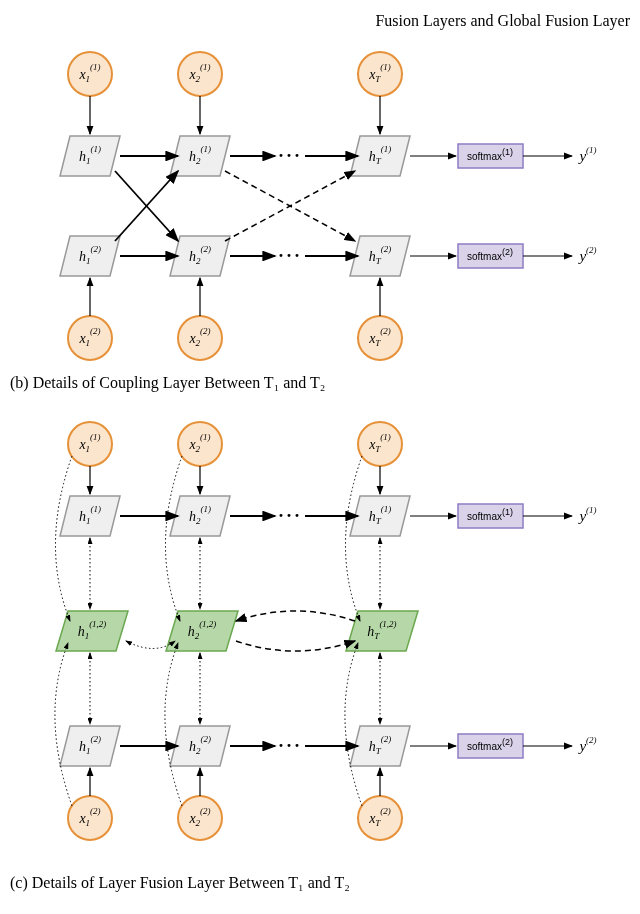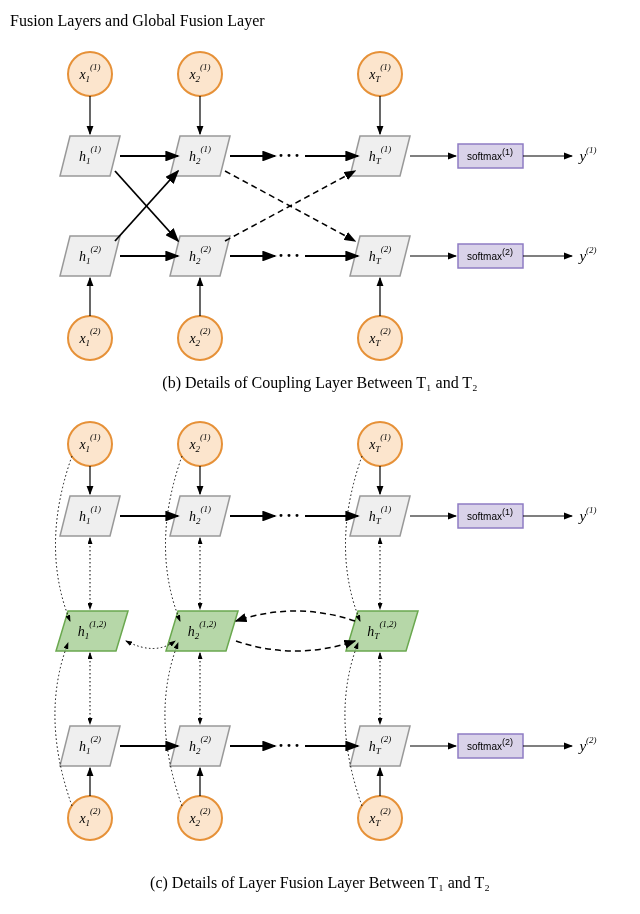--- a/index.html
+++ b/index.html
@@ -6,23 +6,23 @@
     font-family: 'Times New Roman', Times, serif;
     margin: 0;
     padding: 10px;
     background: #fff;
     font-size: 15px;
     width: 620px;
   }
   .title-line {
     font-size: 16px;
     margin: 2px 0 6px 0;
+    text-align: right;
   }
   .caption {
-    text-align: center;
     font-size: 16px;
     margin: 8px 0 14px 0;
   }
   svg {
     display: block;
     margin: 0 auto;
   }
   .circle-node {
     fill: #fce5cd;
     stroke: #e69138;

